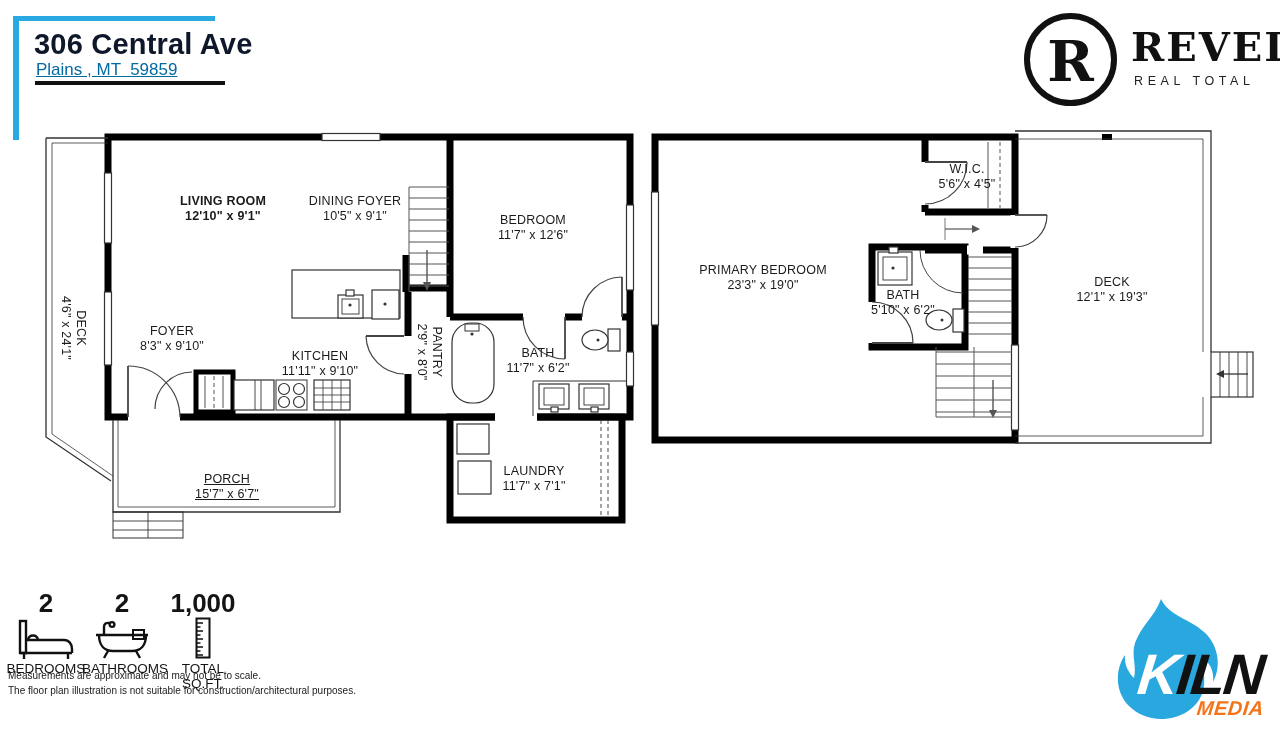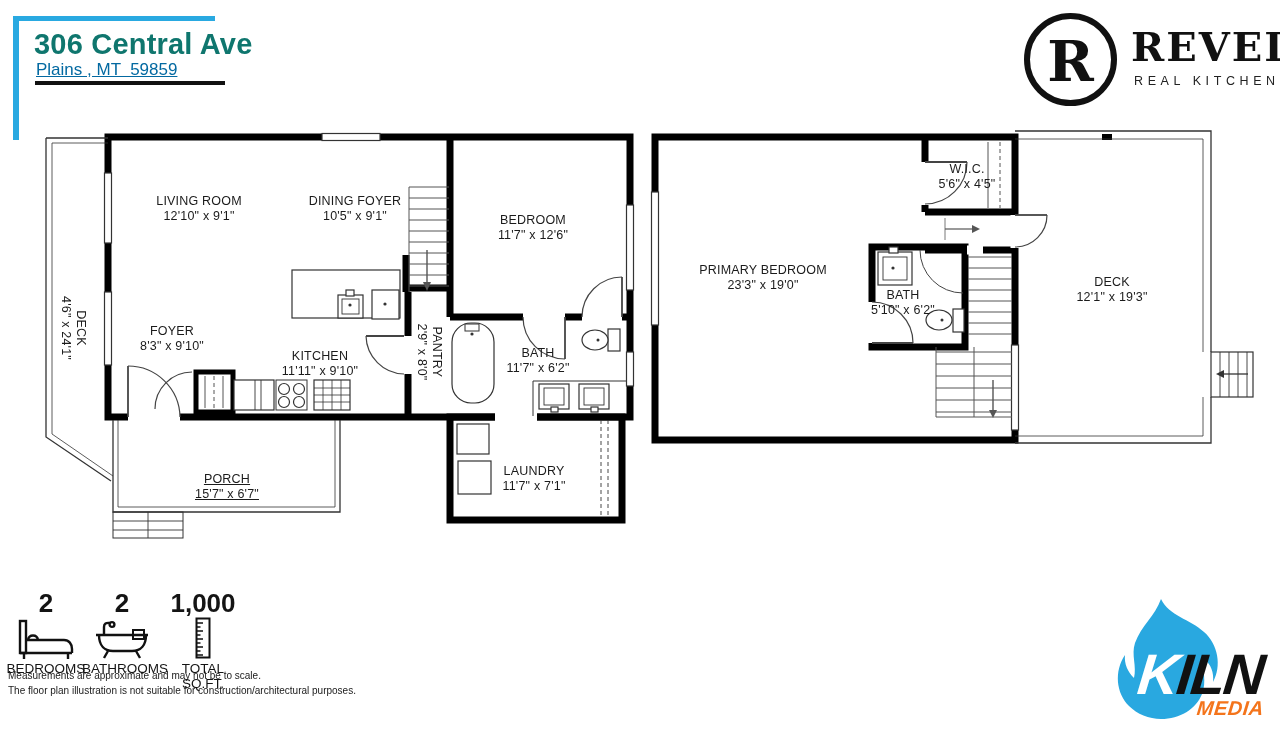--- a/index.html
+++ b/index.html
@@ -1,20 +1,20 @@
 <!DOCTYPE html>
 <html><head>
 <meta charset="utf-8">
 <style>
   html,body{margin:0;padding:0;background:#e8e8e8;}
   #page{position:relative;width:1280px;height:730px;background:#ffffff;overflow:hidden;
         font-family:"Liberation Sans",sans-serif;color:#161616;}
   
   .accent-bar{position:absolute;background:#29A9E1;}
-  #addr1{position:absolute;left:34px;top:28px;font-size:29px;font-weight:bold;letter-spacing:.2px;color:#0f766e;}
+  #addr1{position:absolute;left:34px;top:28px;font-size:29px;font-weight:bold;letter-spacing:.2px;color:#0f172a;}
   #addr2{position:absolute;left:36px;top:60px;font-size:17px;font-weight:400;color:#0369a1;white-space:pre;text-decoration:underline;}
   #addr-underline{position:absolute;left:35px;top:81px;width:190px;height:4px;background:#111;}
   
   #revel-circle{position:absolute;left:1024px;top:13px;width:93px;height:93px;border:6.5px solid #111;
                 border-radius:50%;box-sizing:border-box;display:flex;align-items:center;justify-content:center;}
   #revel-monogram{font-family:"DejaVu Serif","Liberation Serif",serif;font-weight:bold;font-size:56px;color:#111;line-height:1;margin-top:2px;}
   #revel-name{position:absolute;left:1131px;top:27px;font-family:"DejaVu Serif","Liberation Serif",serif;
               font-weight:bold;font-size:40px;letter-spacing:2px;color:#111;line-height:1;}
   #revel-tagline{position:absolute;left:1134px;top:74px;font-size:12.5px;letter-spacing:4.6px;color:#222;}
   
@@ -47,21 +47,21 @@
   <div class="accent-bar" style="left:13px;top:16px;width:202px;height:5px;"></div>
   <div class="accent-bar" style="left:13px;top:16px;width:6px;height:124px;"></div>
   <div id="addr1">306 Central Ave</div>
   <div id="addr2">Plains , MT  59859</div>
   <div id="addr-underline"></div>
 
   <div id="revel-circle">
     <span id="revel-monogram">R</span>
   </div>
   <div id="revel-name">REVEL</div>
-  <div id="revel-tagline">REAL KITCHEN</div>
+  <div id="revel-tagline">REAL TOTAL</div>
 
   <svg id="plan-svg" width="1280" height="730" viewBox="0 0 1280 730">
 
     <g>
 
       <g stroke="#000" stroke-width="7" fill="none">
         <rect x="108" y="137" width="522" height="280"></rect>
         <rect x="450" y="417" width="172" height="103"></rect>
         <path d="M450,137 V317 M450,317 H630 M408,292 V417 M408,288 H450 M406,255 V292"></path>
         <rect x="196" y="372" width="37" height="40" stroke-width="5"></rect>
@@ -223,21 +223,21 @@
     </g>
 
     <g>
       <path fill="#29A8E0" d="M1161,599 C1155,616 1141,626 1135,643 C1131,655 1137,666 1134,678
         C1128,672 1124,664 1125,655 C1114,671 1116,693 1129,706 C1137,714 1149,719 1161,719
         C1180,719 1196,709 1202,694 C1207,682 1202,670 1204,659 C1211,664 1214,673 1213,682
         C1222,666 1218,644 1204,632 C1190,619 1169,616 1161,599 Z"></path>
     </g>
   </svg>
 
-  <div class="room-label" style="left:199px;top:194px;">
+  <div class="room-label" style="left:223px;top:194px;font-weight:bold;">
     <span>LIVING ROOM</span>
     <span class="dims">12'10" x 9'1"</span>
   </div>
   <div class="room-label" style="left:355px;top:194px;">
     <span>DINING FOYER</span>
     <span class="dims">10'5" x 9'1"</span>
   </div>
   <div class="room-label" style="left:533px;top:213px;">
     <span>BEDROOM</span>
     <span class="dims">11'7" x 12'6"</span>

